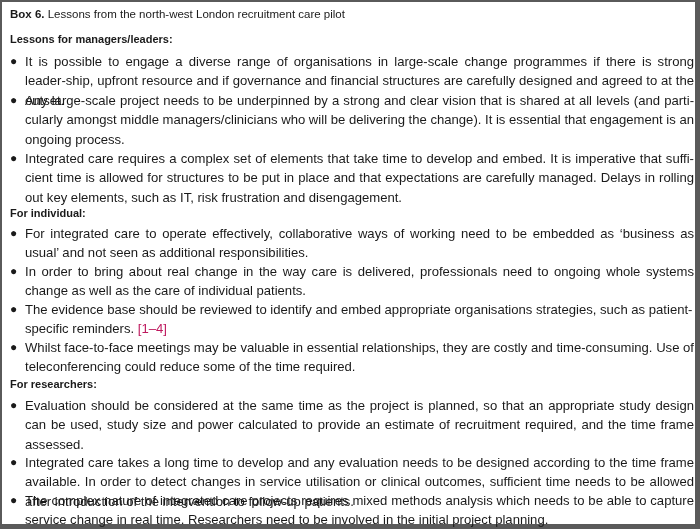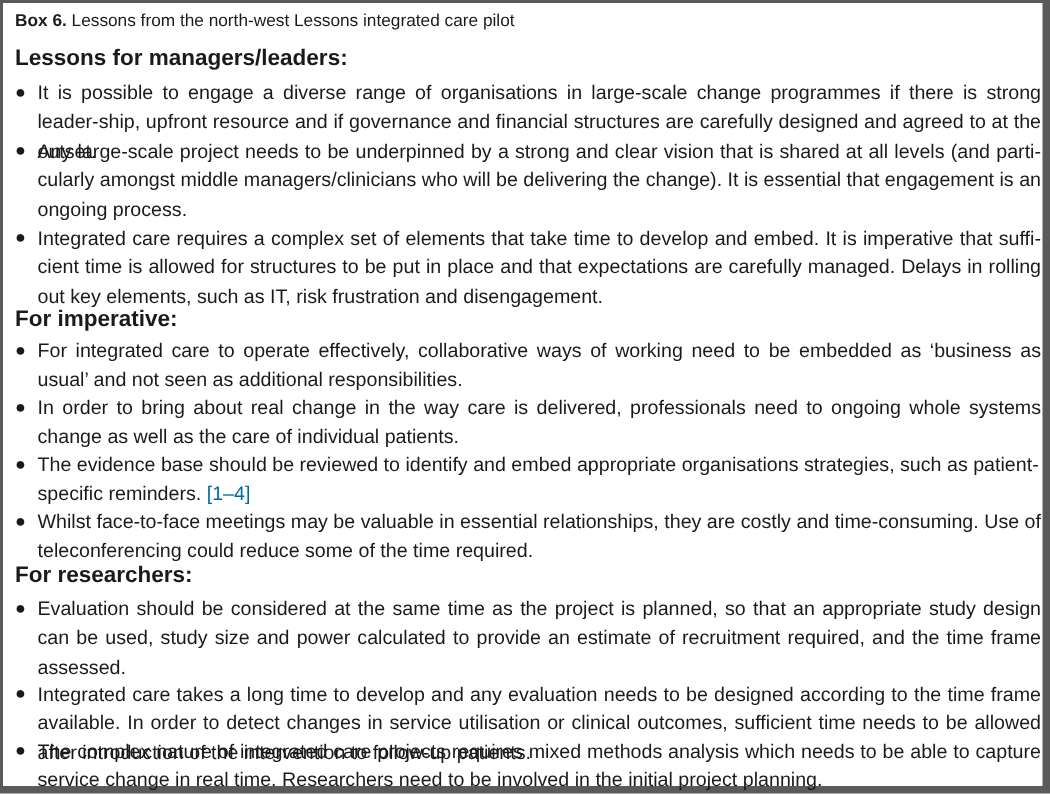--- a/index.html
+++ b/index.html
@@ -16,63 +16,63 @@
     font-family: "Liberation Sans", sans-serif;
     color: #1a1a1a;
   }
   .title {
     position: absolute; left: 8px; top: 5px;
     font-size: 11.5px; line-height: 14px;
   }
   .title b { font-weight: bold; }
   .section-heading {
     position: absolute; left: 8px;
-    font-size: 15px; font-weight: bold; line-height: 14px;
+    font-size: 11px; font-weight: bold; line-height: 14px;
   }
   .bullet {
     position: absolute; left: 8px; width: 684px;
     font-size: 13.1px; line-height: 19.4px;
   }
   .bullet .dot {
     position: absolute; left: 0; top: 0;
     width: 12px; text-align: left;
     font-size: 12px;
   }
   .bullet .text {
     display: block; margin-left: 15px;
     text-align: justify;
   }
   .bullet .text.nojust { text-align: left; }
-  .ref { color: #0369a1; }
+  .ref { color: #be185d; }
 </style>
 </head>
 <body>
 
 <div class="box">
 
   <div class="title">
-    <b>Box 6.</b><span> Lessons from the north-west Lessons integrated care pilot</span>
+    <b>Box 6.</b><span> Lessons from the north-west London recruitment care pilot</span>
   </div>
 
   <div class="section-heading" style="top:30px;">Lessons for managers/leaders:</div>
 
   <div class="bullet" style="top:50px;">
     <span class="dot">●</span>
     <span class="text">It is possible to engage a diverse range of organisations in large-scale change programmes if there is strong leader-ship, upfront resource and if governance and financial structures are carefully designed and agreed to at the outset.</span>
   </div>
   <div class="bullet" style="top:89px;">
     <span class="dot">●</span>
     <span class="text">Any large-scale project needs to be underpinned by a strong and clear vision that is shared at all levels (and parti-cularly amongst middle managers/clinicians who will be delivering the change). It is essential that engagement is an ongoing process.</span>
   </div>
   <div class="bullet" style="top:147px;">
     <span class="dot">●</span>
     <span class="text">Integrated care requires a complex set of elements that take time to develop and embed. It is imperative that suffi-cient time is allowed for structures to be put in place and that expectations are carefully managed. Delays in rolling out key elements, such as IT, risk frustration and disengagement.</span>
   </div>
 
-  <div class="section-heading" style="top:204px;">For imperative:</div>
+  <div class="section-heading" style="top:204px;">For individual:</div>
 
   <div class="bullet" style="top:222px;">
     <span class="dot">●</span>
     <span class="text">For integrated care to operate effectively, collaborative ways of working need to be embedded as ‘business as usual’ and not seen as additional responsibilities.</span>
   </div>
   <div class="bullet" style="top:260px;">
     <span class="dot">●</span>
     <span class="text">In order to bring about real change in the way care is delivered, professionals need to ongoing whole systems change as well as the care of individual patients.</span>
   </div>
   <div class="bullet" style="top:298px;">

